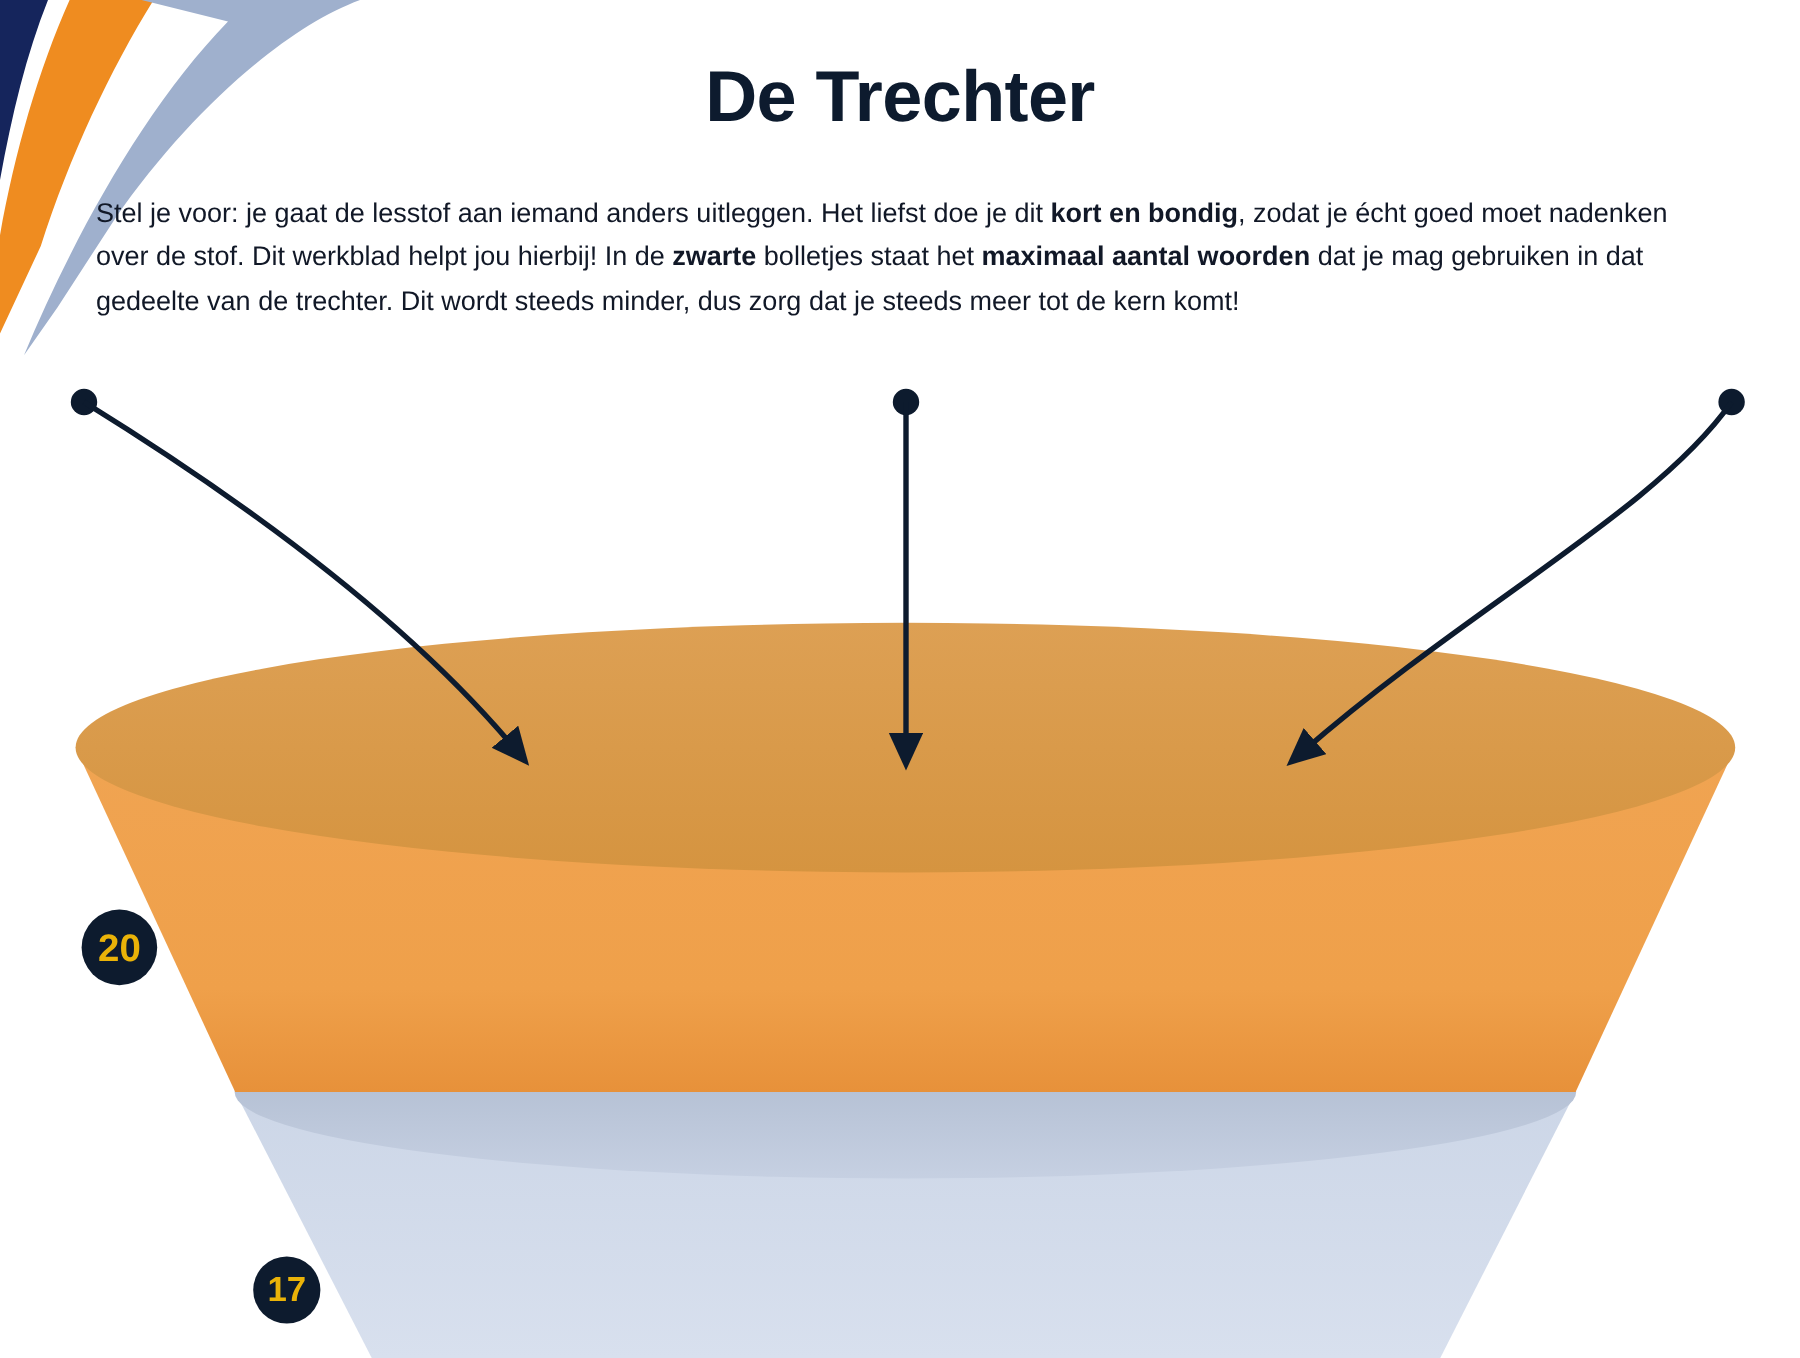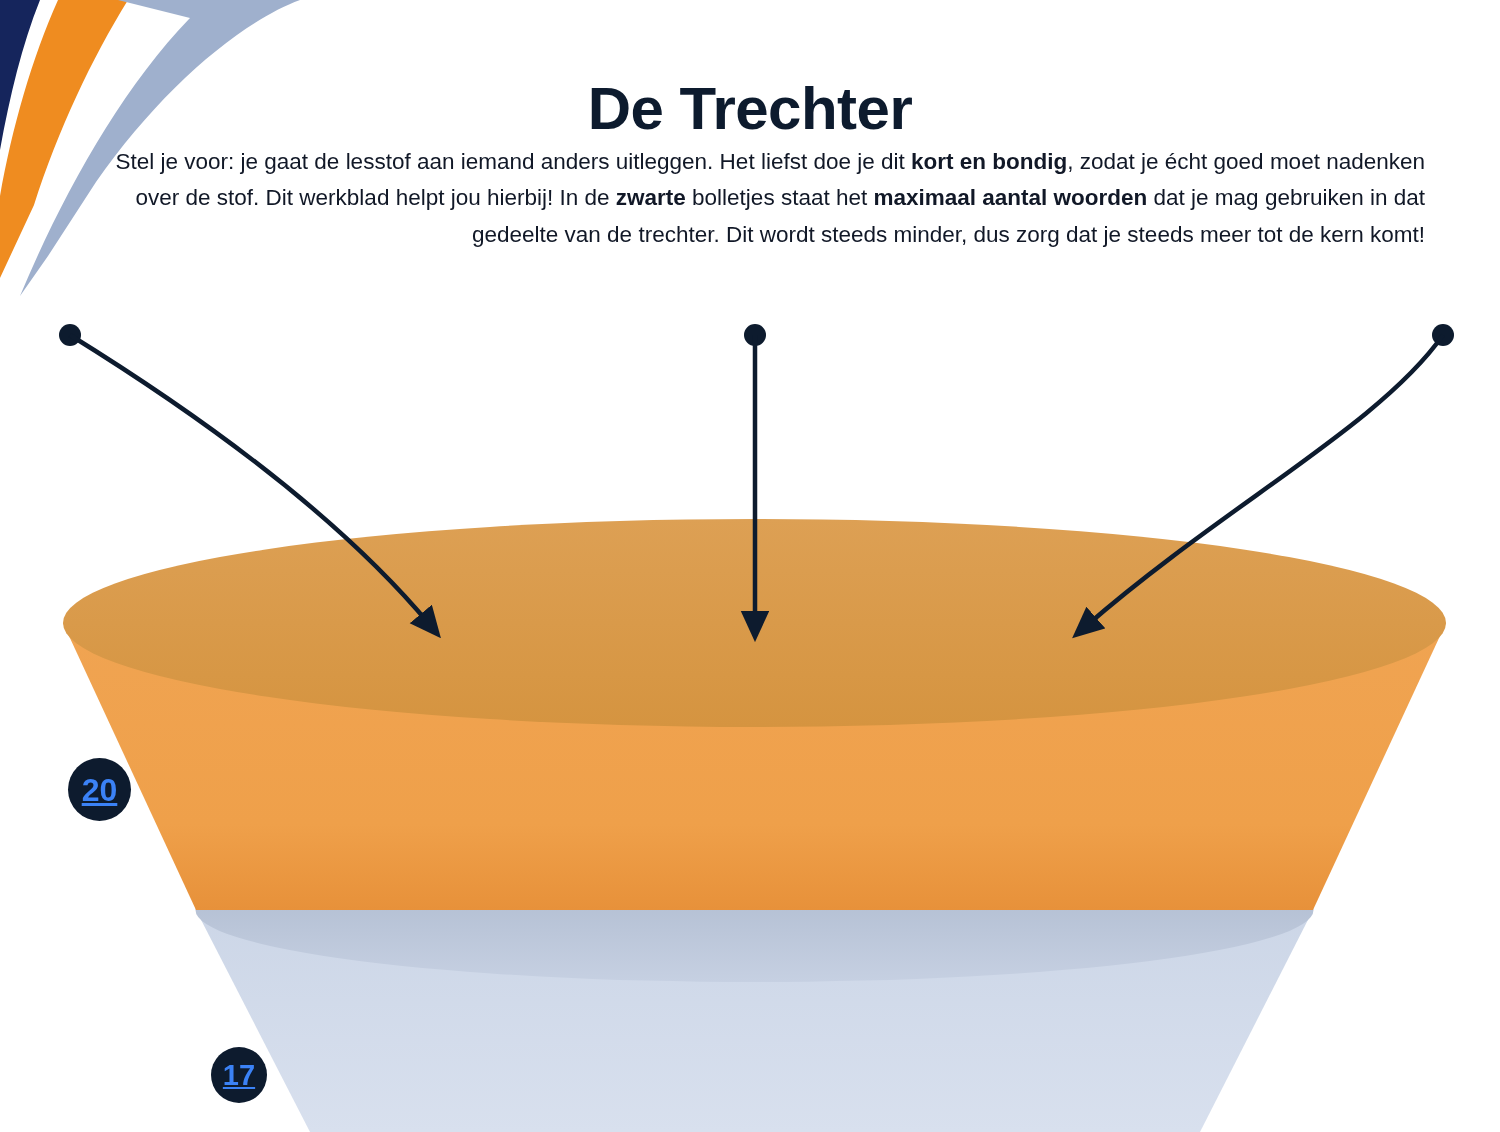--- a/index.html
+++ b/index.html
@@ -31,30 +31,29 @@
     position: absolute;
     top: 48px;
     left: 0;
     width: 1500px;
     text-align: center;
     font-size: 60px;
     font-weight: bold;
     letter-spacing: -0.5px;
     color: #0d1b2e;
     line-height: 1.1;
-    margin-top: 28px;
   }
 
   
   .intro {
     position: absolute;
-    top: 144px;
+    top: 160px;
     left: 80px;
     width: 1345px;
-    text-align: right;
+    text-align: left;
     font-size: 22.5px;
     line-height: 1.62;
     color: #111827;
   }
   .intro b {
     font-weight: bold;
   }
 
   
   .figure {
@@ -63,27 +62,26 @@
     left: 0;
     width: 1500px;
     height: 842px;
   }
 
   
   .badge {
     position: absolute;
     border-radius: 50%;
     background: #0d1b2e;
-    color: #3b82f6;
+    color: #eab308;
     display: flex;
     align-items: center;
     justify-content: center;
     font-weight: bold;
     line-height: 1;
-    text-decoration: underline;
   }
   .badge-20 {
     left: 68px;
     top: 758px;
     width: 63px;
     height: 63px;
     font-size: 32px;
   }
   .badge-15 {
     left: 211px;

